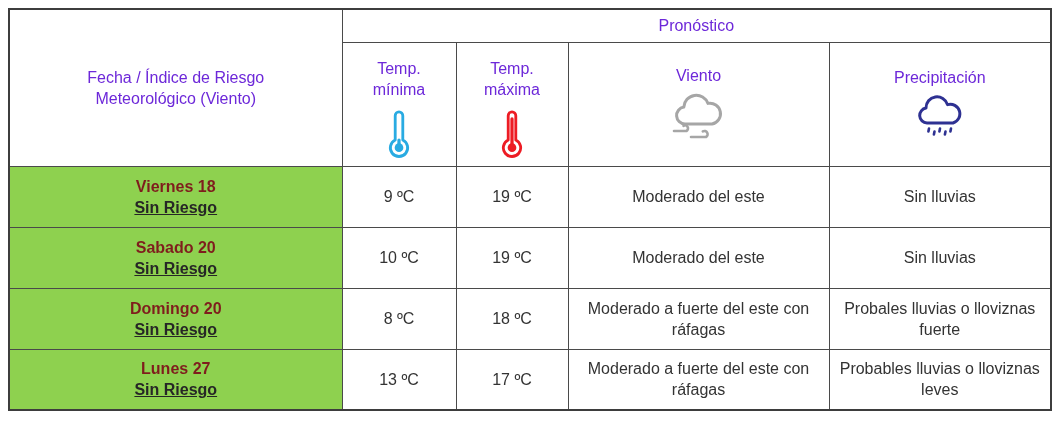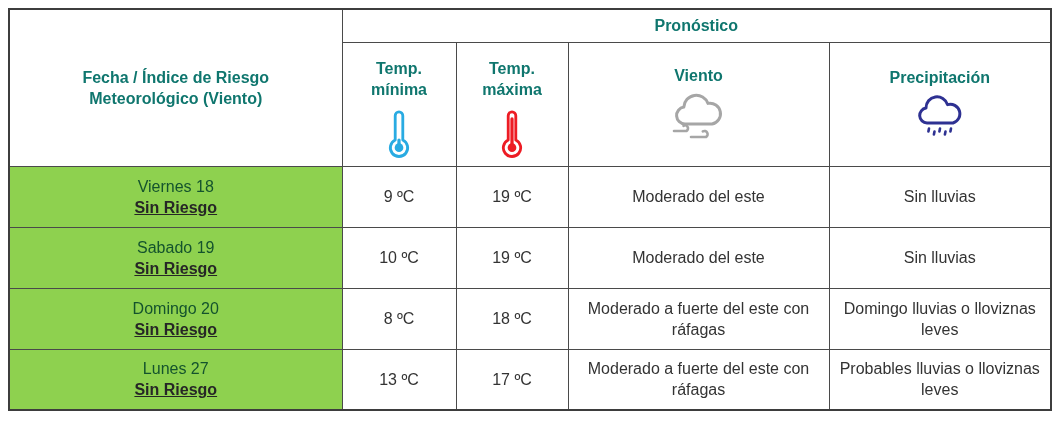--- a/index.html
+++ b/index.html
@@ -31,41 +31,41 @@
     vertical-align: middle;
     font-size: 16px;
     line-height: 21px;
     padding: 2px 10px;
     overflow: hidden;
   }
   tr.hrow1 { height: 33px; }
   tr.hrow2 { height: 124px; }
   tr.brow  { height: 61px; }
 
-  th { font-weight: bold; color: #0f766e; }
+  th { font-weight: normal; color: #6d28d9; }
 
   .corner-text {
     display: inline-block;
     max-width: 245px;
   }
   .colhead {
     display: flex;
     flex-direction: column;
     align-items: center;
     justify-content: center;
     gap: 7px;
   }
   .colhead .lbl { display: inline-block; }
   .colhead .lbl.narrow { max-width: 80px; margin-top: 8px; }
 
   td.risk-cell {
     background: #8ED14F;
     padding: 2px 6px;
   }
-  .date-line { font-weight: normal; color: #14532d; }
+  .date-line { font-weight: bold; color: #7f1d1d; }
   .risk-line { font-weight: bold; color: #262626; text-decoration: underline; }
 
   .icon { display: block; }
 </style>
 </head>
 <body>
 
 <div class="stage">
   <table class="forecast">
     <colgroup>
@@ -136,38 +136,38 @@
         <div class="risk-line">Sin Riesgo</div>
       </td>
       <td>9 ºC</td>
       <td>19 ºC</td>
       <td>Moderado del este</td>
       <td>Sin lluvias</td>
     </tr>
 
     <tr class="brow">
       <td class="risk-cell">
-        <div class="date-line">Sabado 19</div>
+        <div class="date-line">Sabado 20</div>
         <div class="risk-line">Sin Riesgo</div>
       </td>
       <td>10 ºC</td>
       <td>19 ºC</td>
       <td>Moderado del este</td>
       <td>Sin lluvias</td>
     </tr>
 
     <tr class="brow">
       <td class="risk-cell">
         <div class="date-line">Domingo 20</div>
         <div class="risk-line">Sin Riesgo</div>
       </td>
       <td>8 ºC</td>
       <td>18 ºC</td>
       <td>Moderado a fuerte del este con ráfagas</td>
-      <td>Domingo lluvias o lloviznas leves</td>
+      <td>Probales lluvias o lloviznas fuerte</td>
     </tr>
 
     <tr class="brow">
       <td class="risk-cell">
         <div class="date-line">Lunes 27</div>
         <div class="risk-line">Sin Riesgo</div>
       </td>
       <td>13 ºC</td>
       <td>17 ºC</td>
       <td>Moderado a fuerte del este con ráfagas</td>

